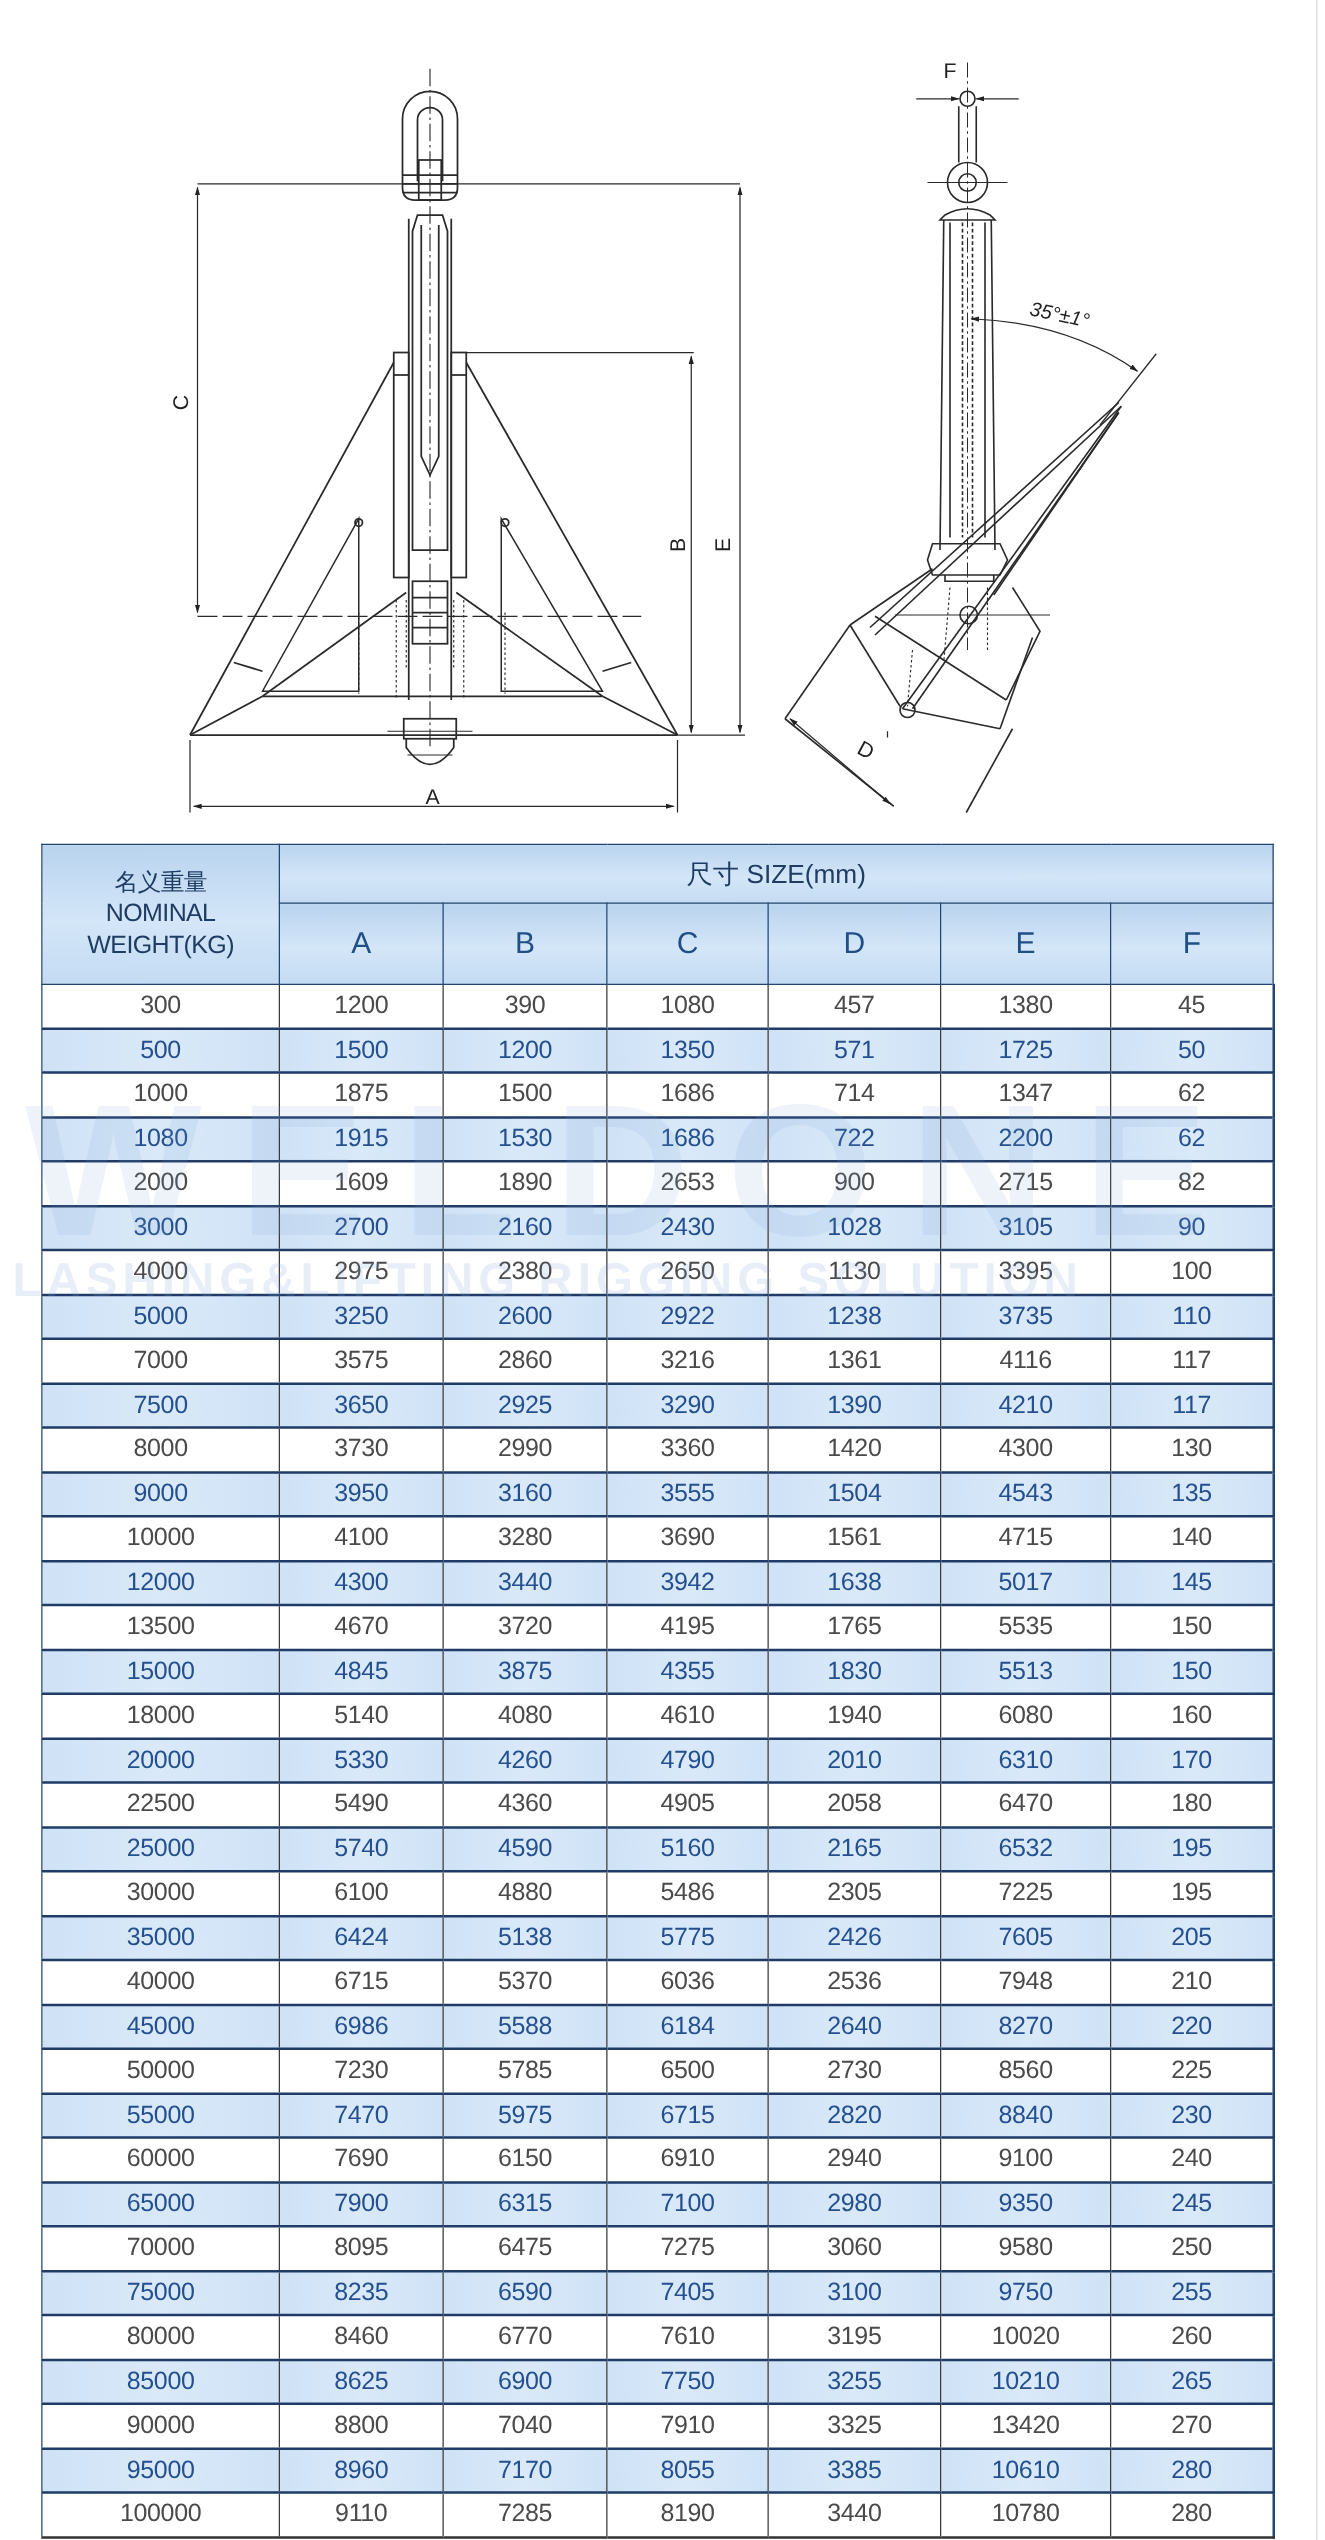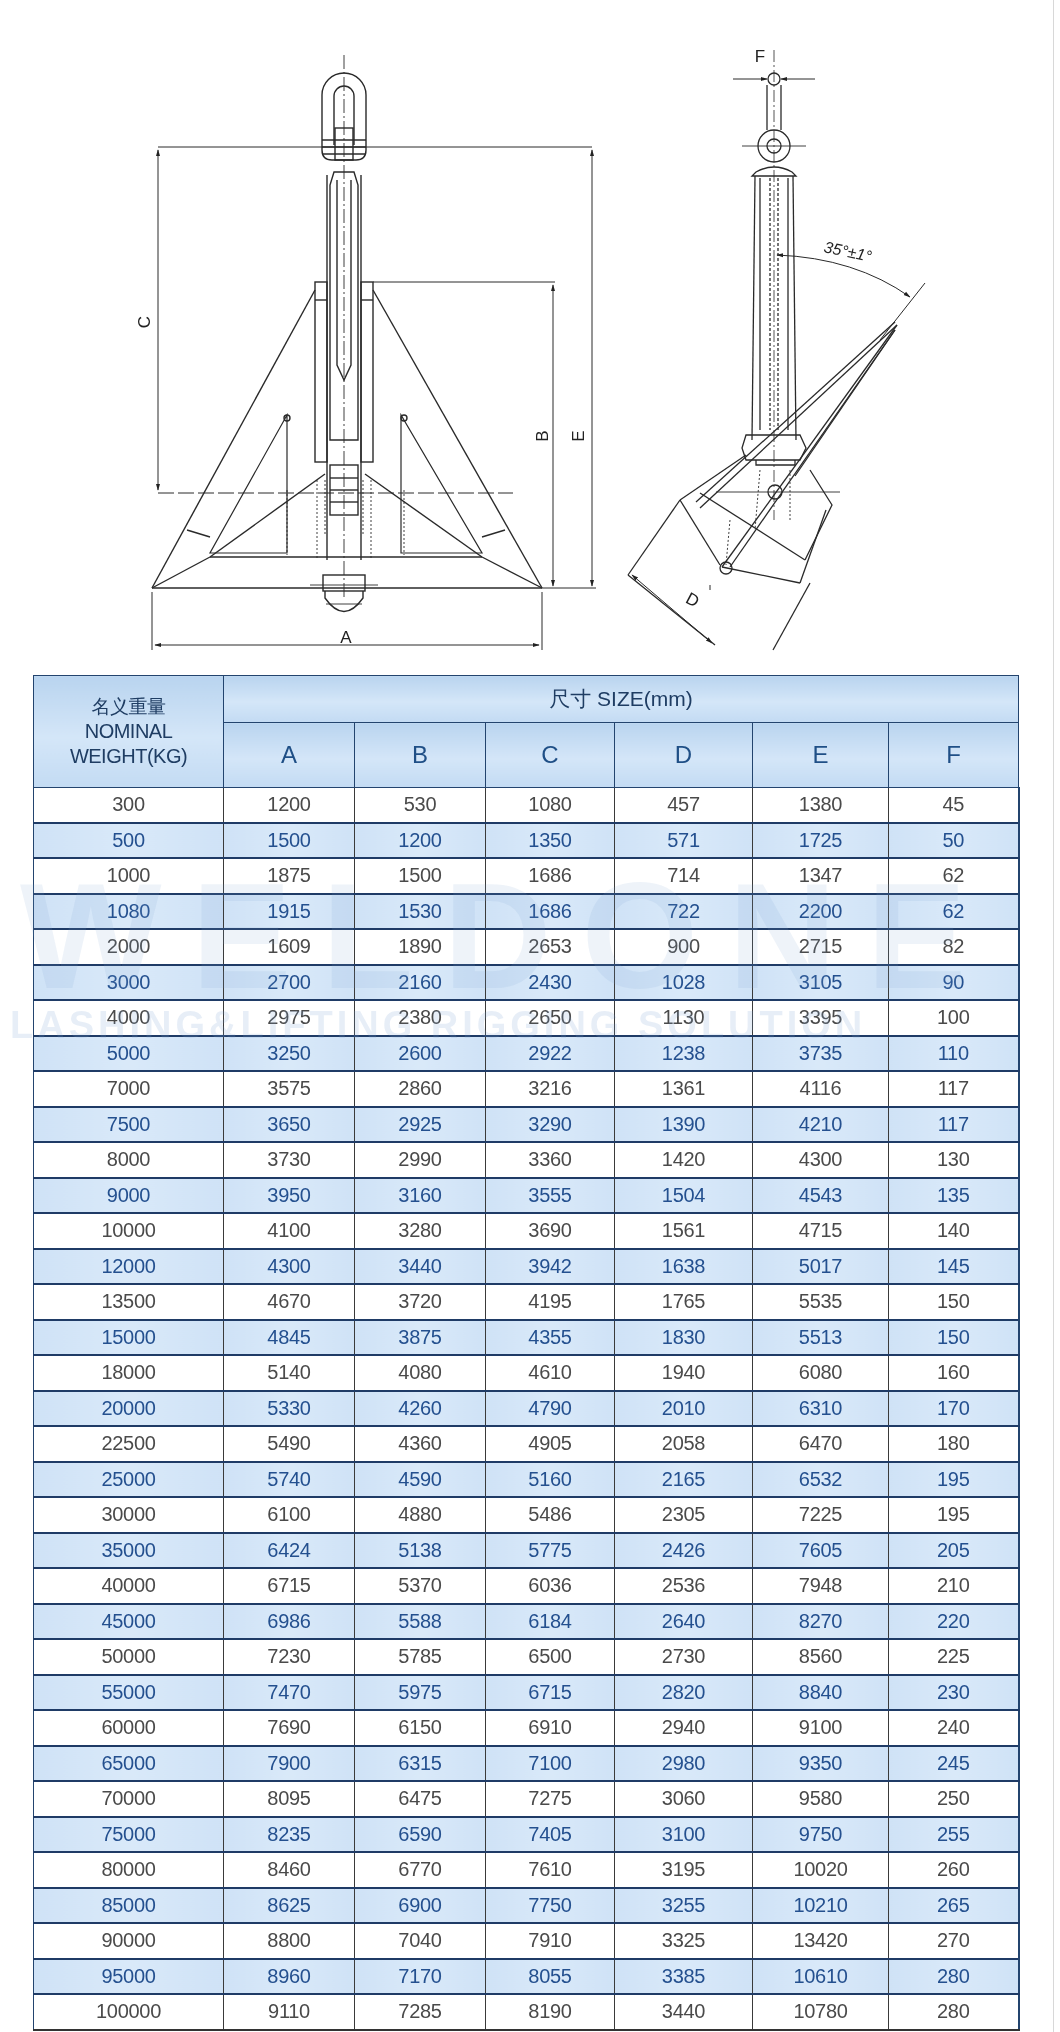--- a/index.html
+++ b/index.html
@@ -244,21 +244,21 @@
         <th class="col-head">C</th>
         <th class="col-head">D</th>
         <th class="col-head">E</th>
         <th class="col-head">F</th>
       </tr>
   </thead>
   <tbody id="table-body">
       <tr class="row-white">
         <td>300</td>
         <td>1200</td>
-        <td>530</td>
+        <td>390</td>
         <td>1080</td>
         <td>457</td>
         <td>1380</td>
         <td>45</td>
       </tr>
       <tr class="row-blue">
         <td>500</td>
         <td>1500</td>
         <td>1200</td>
         <td>1350</td>

